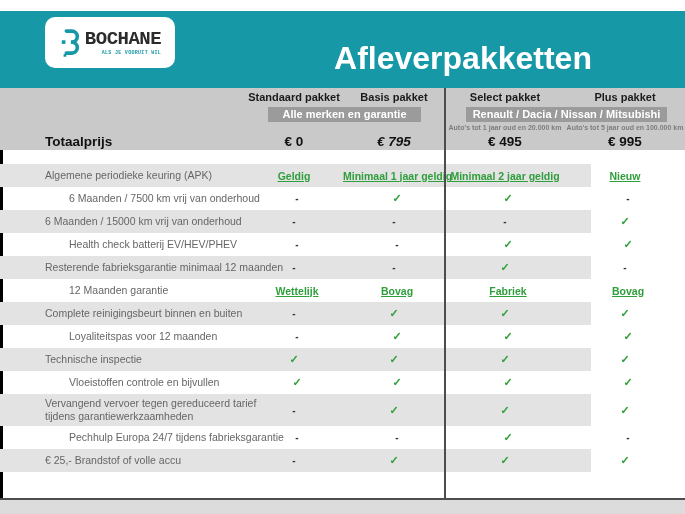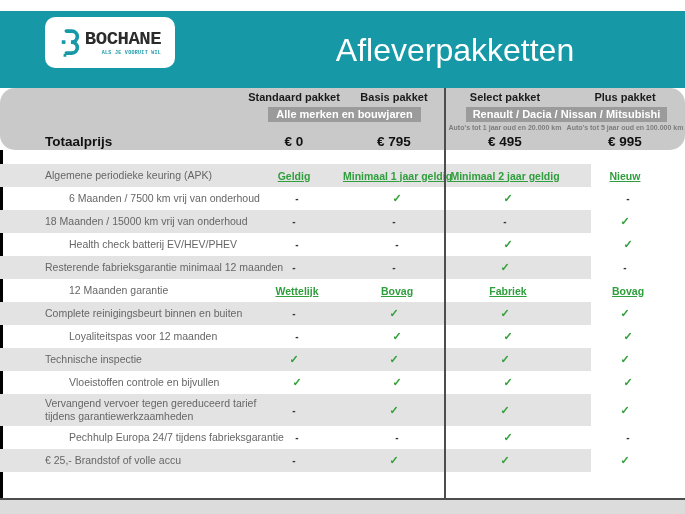--- a/index.html
+++ b/index.html
@@ -7,27 +7,27 @@
   .page{position:relative;width:685px;height:514px;overflow:hidden;background:#fff;
         --cols:245px 98px 102px 120px 120px;}
 
   
   .topbar{position:absolute;left:0;top:11px;width:685px;height:77px;background:#1798a6;}
   .logo-card{position:absolute;left:45px;top:6px;width:130px;height:51px;background:#fff;
              border-radius:10px;display:flex;align-items:center;justify-content:center;gap:4px;font-family:Liberation Mono, monospace;}
   .logo-text{display:flex;flex-direction:column;align-items:flex-end;line-height:1;}
   .brand-name{font-size:19px;font-weight:bold;color:#2b2b2b;letter-spacing:-0.5px;}
   .brand-tagline{font-size:5px;font-weight:bold;color:#1798a6;margin-top:2px;letter-spacing:0.3px;}
-  .page-title{position:absolute;left:455px;top:50%;transform:translate(-50%,-50%);margin:0;
-              color:#fff;font-size:32px;font-weight:normal;white-space:nowrap;}
+  .page-title{position:absolute;left:455px;top:50%;transform:translate(-50%,-50%);margin:8px;
+              color:#fff;font-size:32px;font-weight:bold;white-space:nowrap;}
 
   
   .band{position:absolute;left:0;top:88px;width:685px;height:62px;background:#c9c9c9;
         display:grid;grid-template-columns:var(--cols);
-        grid-template-rows:18px 16px 10px 18px;align-items:center;border-radius:15px;}
+        grid-template-rows:18px 16px 10px 18px;align-items:center;}
   .pkg-name{font-size:11px;font-weight:bold;color:#1a1a1a;text-align:center;white-space:nowrap;}
   .banner{grid-row:2;background:#9b9b9b;color:#fff;font-size:11px;font-weight:bold;
           text-align:center;line-height:15px;height:15px;white-space:nowrap;}
   .banner-1{grid-column:2/4;margin:0 24px 0 23px;}
   .banner-2{grid-column:4/6;margin:0 18px 0 21px;}
   .pkg-note{grid-row:3;font-size:7px;font-weight:bold;color:#7d7d7d;text-align:center;white-space:nowrap;}
   .total-label{grid-row:4;grid-column:1;font-size:13.5px;font-weight:bold;color:#111;padding-left:45px;}
   .price{grid-row:4;font-size:13.5px;font-weight:bold;color:#111;text-align:center;}
 
   
@@ -75,29 +75,29 @@
     </div>
     <h1 class="page-title">Afleverpakketten</h1>
   </div>
 
   <div class="band">
     <div class="pkg-name" style="grid-row:1;grid-column:2;">Standaard pakket</div>
     <div class="pkg-name" style="grid-row:1;grid-column:3;">Basis pakket</div>
     <div class="pkg-name" style="grid-row:1;grid-column:4;">Select pakket</div>
     <div class="pkg-name" style="grid-row:1;grid-column:5;">Plus pakket</div>
 
-    <div class="banner banner-1">Alle merken en bouwjaren</div>
+    <div class="banner banner-1">Alle merken en garantie</div>
     <div class="banner banner-2">Renault / Dacia / Nissan / Mitsubishi</div>
 
     <div class="pkg-note" style="grid-column:4;">Auto's tot 1 jaar oud en 20.000 km</div>
     <div class="pkg-note" style="grid-column:5;">Auto's tot 5 jaar oud en 100.000 km</div>
 
     <div class="total-label">Totaalprijs</div>
     <div class="price" style="grid-column:2;">€ 0</div>
-    <div class="price" style="grid-column:3;">€ 795</div>
+    <div class="price" style="grid-column:3;font-style:italic;">€ 795</div>
     <div class="price" style="grid-column:4;">€ 495</div>
     <div class="price" style="grid-column:5;">€ 995</div>
   </div>
 
   <div class="gap-row"></div>
 
   <div class="rows" id="rows">
       <div class="row grey">
         <div class="label">Algemene periodieke keuring (APK)</div>
         <div class="val text">Geldig</div>
@@ -106,21 +106,21 @@
         <div class="val text">Nieuw</div>
       </div>
       <div class="row white">
         <div class="label">6 Maanden / 7500 km vrij van onderhoud</div>
         <div class="val dash">-</div>
         <div class="val check">✓</div>
         <div class="val check">✓</div>
         <div class="val dash">-</div>
       </div>
       <div class="row grey">
-        <div class="label">18 Maanden / 15000 km vrij van onderhoud</div>
+        <div class="label">6 Maanden / 15000 km vrij van onderhoud</div>
         <div class="val dash">-</div>
         <div class="val dash">-</div>
         <div class="val dash">-</div>
         <div class="val check">✓</div>
       </div>
       <div class="row white">
         <div class="label">Health check batterij EV/HEV/PHEV</div>
         <div class="val dash">-</div>
         <div class="val dash">-</div>
         <div class="val check">✓</div>

